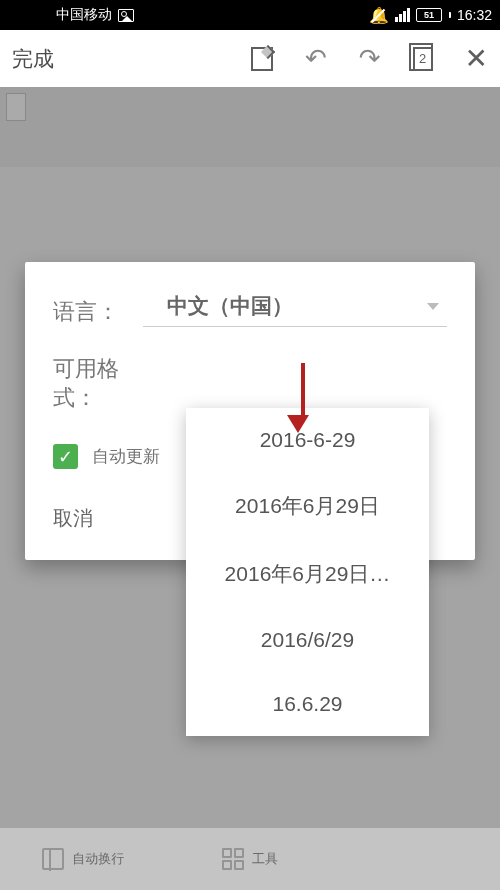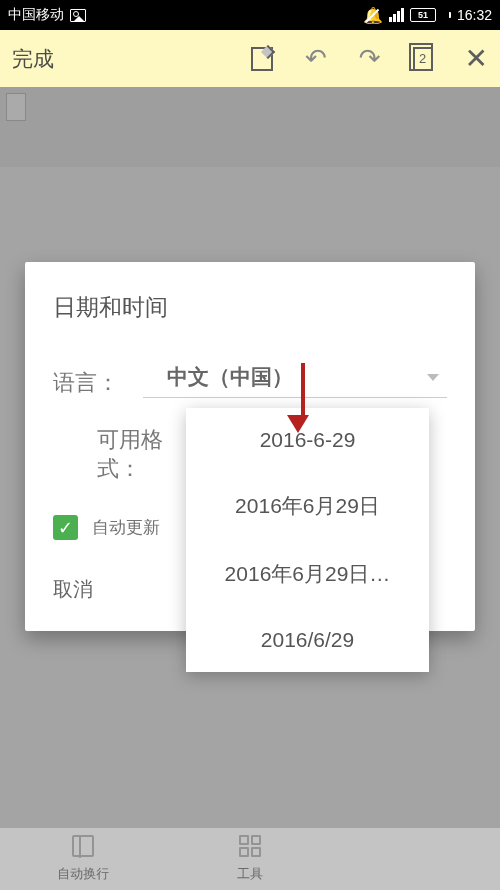--- a/index.html
+++ b/index.html
@@ -1,69 +1,69 @@
 <!DOCTYPE html>
 <html><head>
   <meta charset="utf-8">
   <style>
     * { margin: 0; padding: 0; box-sizing: border-box; font-family: -apple-system, "PingFang SC", "Microsoft YaHei", sans-serif; }
     body { width: 500px; height: 890px; background: #d0d0d0; position: relative; overflow: hidden; }
     
     .status-bar { height: 30px; background: #000; display: flex; justify-content: space-between; align-items: center; padding: 0 8px; color: #fff; font-size: 14px; }
-    .status-left { display: flex; align-items: center; gap: 6px; }
+    .status-left { display: flex; align-items: center; gap: 6px; margin-left: 48px; }
     .status-right { display: flex; align-items: center; gap: 6px; }
     .gallery-icon { width: 16px; height: 13px; border: 1.5px solid #fff; border-radius: 1px; position: relative; }
     .gallery-icon::before { content: ""; position: absolute; width: 4px; height: 4px; border-radius: 50%; border: 1px solid #fff; top: 1px; left: 2px; }
     .gallery-icon::after { content: ""; position: absolute; width: 0; height: 0; border-left: 5px solid transparent; border-right: 5px solid transparent; border-bottom: 5px solid #fff; bottom: 0; right: 1px; }
     .vibrate-icon { font-size: 16px; position: relative; }
     .vibrate-icon::after { content: ""; position: absolute; width: 18px; height: 1.5px; background: #fff; transform: rotate(-45deg); top: 9px; left: 0; }
     .signal-icon { display: flex; align-items: flex-end; gap: 1px; }
     .signal-bar { width: 3px; background: #fff; }
     .sb1 { height: 5px; } .sb2 { height: 8px; } .sb3 { height: 11px; } .sb4 { height: 14px; }
-    .battery { display: flex; align-items: center; gap: 13px; }
+    .battery { display: flex; align-items: center; gap: 7px; }
     .battery-body { width: 26px; height: 14px; border: 1.5px solid #fff; border-radius: 2px; display: flex; align-items: center; justify-content: center; font-size: 9px; font-weight: bold; }
     .battery-tip { width: 2px; height: 6px; background: #fff; border-radius: 0 1px 1px 0; }
     
-    .topbar { height: 57px; background: #fef9c3; display: flex; align-items: center; justify-content: space-between; padding: 0 12px; text-align: center; }
+    .topbar { height: 57px; background: #ffffff; display: flex; align-items: center; justify-content: space-between; padding: 0 12px; text-align: center; }
     .done-btn { font-size: 21px; color: #4a4a4a; }
     .toolbar-icons { display: flex; align-items: center; gap: 32px; color: #5e5e5e; }
     .save-icon { width: 22px; height: 24px; border: 2px solid #5e5e5e; position: relative; }
     .save-icon::after { content: ""; position: absolute; width: 8px; height: 8px; border: 2px solid #5e5e5e; border-top: none; border-left: none; top: -2px; right: -2px; transform: rotate(-45deg); background: #c4c4c4; }
     .undo-icon, .redo-icon { font-size: 26px; color: #888; }
     .copy-icon { width: 20px; height: 24px; border: 2px solid #5e5e5e; position: relative; display: flex; align-items: center; justify-content: center; font-size: 13px; color: #5e5e5e; }
     .copy-icon::before { content: ""; position: absolute; width: 20px; height: 24px; border: 2px solid #5e5e5e; top: -6px; left: -6px; }
     .close-x { font-size: 28px; color: #5e5e5e; font-weight: 300; }
     
     .content-area { height: 80px; background: #c4c4c4; padding: 6px; }
     .content-placeholder { width: 20px; height: 28px; border: 1px solid #999; background: #ddd; }
     
     .overlay { position: absolute; top: 87px; left: 0; right: 0; bottom: 0; background: rgba(120,120,120,0.5); }
     
     .dialog { position: absolute; top: 262px; left: 25px; width: 450px; background: #fff; border-radius: 2px; box-shadow: 0 8px 20px rgba(0,0,0,0.3); padding: 30px 28px 24px; z-index: 10; }
     .dialog-title { font-size: 23px; color: #555; margin-bottom: 40px; }
     .form-row { display: flex; align-items: flex-end; margin-bottom: 28px; }
     .form-label { font-size: 22px; color: #777; width: 90px; flex-shrink: 0; }
-    .form-label-multi { font-size: 22px; color: #777; width: 90px; flex-shrink: 0; line-height: 1.3; margin-left: 44px; }
+    .form-label-multi { font-size: 22px; color: #777; width: 90px; flex-shrink: 0; line-height: 1.3; }
     .dropdown { flex: 1; display: flex; align-items: center; justify-content: space-between; border-bottom: 1px solid #ccc; padding-bottom: 6px; font-weight: bold; }
     .dropdown-value { font-size: 21px; color: #666; padding-left: 24px; }
     .dropdown-arrow { width: 0; height: 0; border-left: 6px solid transparent; border-right: 6px solid transparent; border-top: 7px solid #bbb; margin-right: 8px; }
     .checkbox-row { display: flex; align-items: center; margin-top: 32px; margin-bottom: 32px; }
     .checkbox { width: 25px; height: 25px; background: #4caf50; border-radius: 3px; display: flex; align-items: center; justify-content: center; color: #fff; font-size: 18px; margin-right: 14px; }
     .checkbox-label { font-size: 17px; color: #737373; }
     .cancel-btn { font-size: 20px; color: #666; padding: 4px 0; }
     
     .dropdown-menu { position: absolute; top: 408px; left: 186px; width: 243px; background: #fff; box-shadow: 0 4px 16px rgba(0,0,0,0.25); z-index: 20; }
     .menu-item { padding: 20px 16px; font-size: 21px; color: #555; text-align: center; white-space: nowrap; overflow: hidden; text-overflow: ellipsis; }
     
     .arrow-anno { position: absolute; top: 363px; left: 296px; z-index: 30; }
     .arrow-line { width: 4px; height: 52px; background: #b52020; margin: 0 auto; }
     .arrow-head { width: 0; height: 0; border-left: 11px solid transparent; border-right: 11px solid transparent; border-top: 18px solid #b52020; margin-left: -9px; }
     
     .bottom-bar { position: absolute; bottom: 0; left: 0; right: 0; height: 62px; background: #c4c4c4; display: flex; }
-    .tab-item { flex: 1; display: flex; flex-direction: column; align-items: center; justify-content: center; gap: 8px; }
+    .tab-item { flex: 1; display: flex; flex-direction: row; align-items: center; justify-content: center; gap: 8px; }
     .tab-icon-wrap { width: 22px; height: 22px; border: 2px solid #666; border-radius: 2px; position: relative; opacity: 0.5; }
     .tab-icon-wrap::after { content: ""; position: absolute; width: 2px; height: 22px; background: #666; left: 5px; top: -1px; }
     .tab-icon-grid { display: grid; grid-template-columns: 1fr 1fr; grid-template-rows: 1fr 1fr; gap: 2px; width: 22px; height: 22px; opacity: 0.5; }
     .tab-icon-grid span { border: 2px solid #666; border-radius: 1px; }
     .tab-label { font-size: 13px; color: #6a6a6a; }
     .tab-item-empty { flex: 1; }
   </style>
 </head>
 <body>
 
@@ -99,21 +99,20 @@
   </div>
 </div>
 
 <div class="content-area">
   <div class="content-placeholder"></div>
 </div>
 
 <div class="overlay"></div>
 
 <div class="dialog">
-  <div class="dialog-title">日期和时间</div>
   <div class="form-row">
     <span class="form-label">语言：</span>
     <div class="dropdown">
       <span class="dropdown-value">中文（中国）</span>
       <span class="dropdown-arrow"></span>
     </div>
   </div>
   <div class="form-row">
     <span class="form-label-multi">可用格式：</span>
   </div>
@@ -122,20 +121,21 @@
     <span class="checkbox-label">自动更新</span>
   </div>
   <div class="cancel-btn">取消</div>
 </div>
 
 <div class="dropdown-menu">
   <div class="menu-item">2016-6-29</div>
   <div class="menu-item">2016年6月29日</div>
   <div class="menu-item">2016年6月29日…</div>
   <div class="menu-item">2016/6/29</div>
+  <div class="menu-item">16.6.29</div>
 </div>
 
 <div class="arrow-anno">
   <div class="arrow-line"></div>
   <div class="arrow-head"></div>
 </div>
 
 <div class="bottom-bar">
   <div class="tab-item">
     <span class="tab-icon-wrap"></span>

